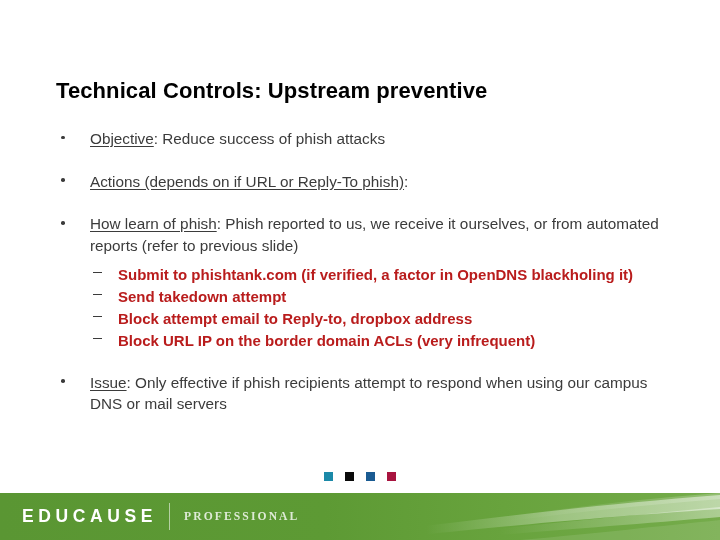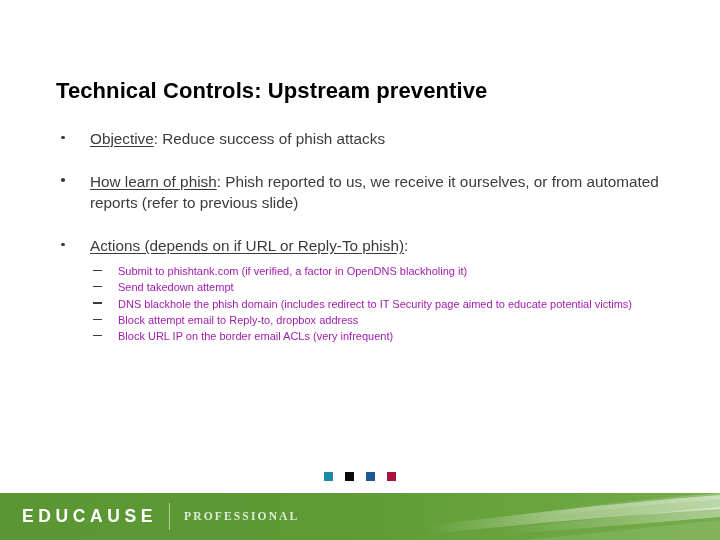--- a/index.html
+++ b/index.html
@@ -73,24 +73,25 @@
 
   
   .sub-list {
     margin: 4px 0 0 0;
     padding: 0;
     list-style: none;
   }
   .sub-item {
     position: relative;
     padding-left: 28px;
-    color: #a21caf;
-    font-size: 11px;
+    color: #b91c1c;
+    font-size: 15px;
     line-height: 1.44;
     margin-bottom: 0.5px;
+    font-weight: bold;
   }
   .sub-item .dash {
     position: absolute;
     left: 3px;
     top: 0.52em;
     width: 9px;
     height: 1.4px;
     background: #3b3b3b;
     display: block;
   }
@@ -179,53 +180,53 @@
 
   <div class="body-area">
 
     <div class="bullet-row">
       <span class="dot"></span>
       <span class="bullet-text"><span class="lead">Objective</span><span>: Reduce success of phish attacks</span></span>
     </div>
 
     <div class="bullet-row">
       <span class="dot"></span>
+      <span class="bullet-text"><span class="lead">Actions (depends on if URL or Reply-To phish)</span><span>:</span></span>
+    </div>
+
+    <div class="bullet-row">
+      <span class="dot"></span>
       <span class="bullet-text"><span class="lead">How learn of phish</span><span>: Phish reported to us, we receive it ourselves, or from automated reports (refer to previous slide)</span></span>
-    </div>
-
-    <div class="bullet-row">
-      <span class="dot"></span>
-      <span class="bullet-text"><span class="lead">Actions (depends on if URL or Reply-To phish)</span><span>:</span></span>
     </div>
 
     <div class="sub-wrap">
       <ul class="sub-list">
         <li class="sub-item">
           <span class="dash"></span>
           <span>Submit to phishtank.com (if verified, a factor in OpenDNS blackholing it)</span>
         </li>
         <li class="sub-item">
           <span class="dash"></span>
           <span>Send takedown attempt</span>
         </li>
         <li class="sub-item">
           <span class="dash"></span>
-          <span>DNS blackhole the phish domain (includes redirect to IT Security page aimed to educate potential victims)</span>
-        </li>
-        <li class="sub-item">
-          <span class="dash"></span>
           <span>Block attempt email to Reply-to, dropbox address</span>
         </li>
         <li class="sub-item">
           <span class="dash"></span>
-          <span>Block URL IP on the border email ACLs (very infrequent)</span>
+          <span>Block URL IP on the border domain ACLs (very infrequent)</span>
         </li>
       </ul>
     </div>
 
+    <div class="bullet-row">
+      <span class="dot"></span>
+      <span class="bullet-text"><span class="lead">Issue</span><span>:  Only effective if phish recipients attempt to respond when using our campus DNS or mail servers</span></span>
+    </div>
 
   </div>
 
   <div class="squares">
     <span class="sq" id="sq0" style="background: rgb(27, 137, 168);"></span>
     <span class="sq" id="sq1" style="background: rgb(10, 10, 10);"></span>
     <span class="sq" id="sq2" style="background: rgb(26, 91, 146);"></span>
     <span class="sq" id="sq3" style="background: rgb(168, 20, 63);"></span>
   </div>
 

